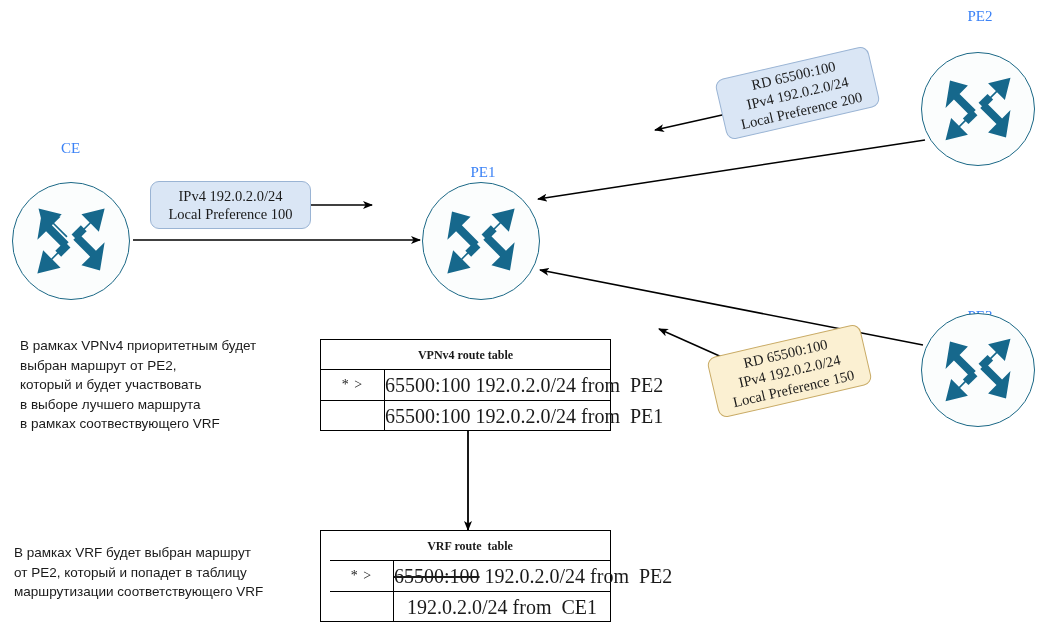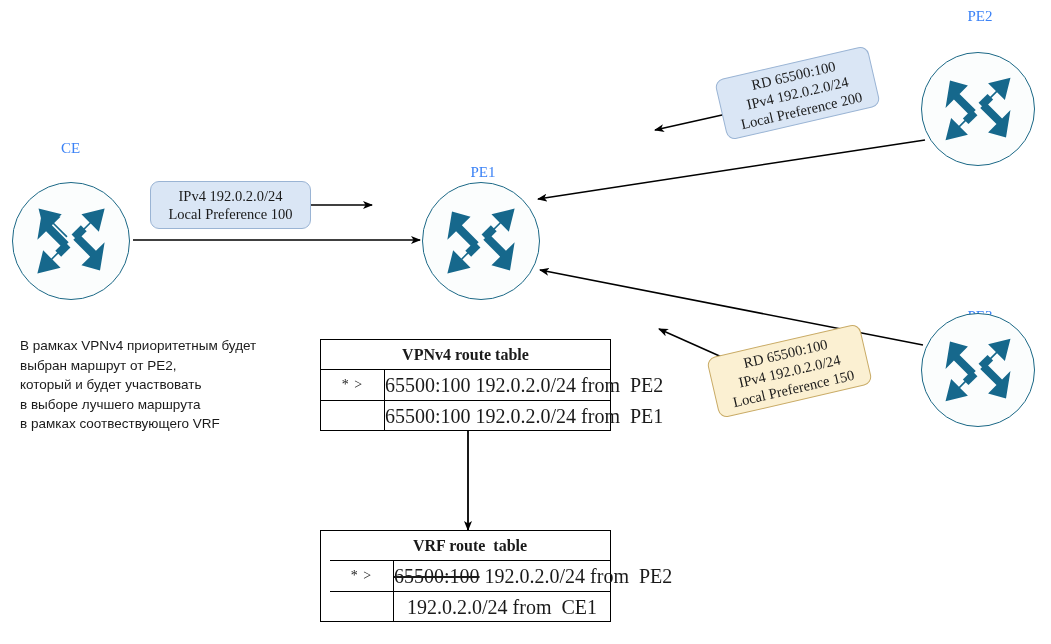--- a/index.html
+++ b/index.html
@@ -77,21 +77,21 @@
     position: absolute;
     border: 1.6px solid #000000;
     background: #ffffff;
     font-family: "Liberation Serif", "DejaVu Serif", serif;
   }
   .rtable .thead {
     height: 30px;
     line-height: 30px;
     text-align: center;
     font-weight: bold;
-    font-size: 16px;
+    font-size: 12px;
     border-bottom: 1.6px solid #000000;
     white-space: pre;
   }
   .rtable .trow {
     display: flex;
     height: 30px;
   }
   .rtable .trow + .trow {
     border-top: 1.6px solid #000000;
   }
@@ -227,20 +227,23 @@
     <div>IPv4 192.0.2.0/24</div>
     <div>Local Preference 150</div>
   </div>
 
   <div class="note" style="left:20px; top:336px; width:300px;">В рамках VPNv4 приоритетным будет
  выбран маршрут от PE2,
  который и будет участвовать
  в выборе лучшего маршрута
  в рамках соотвествующего VRF</div>
 
+  <div class="note" style="left:14px; top:543px; width:300px;">В рамках VRF будет выбран маршрут
+ от PE2, который и попадет в таблицу
+ маршрутизации соответствующего VRF</div>
 
   <div class="rtable" style="left:320px; top:339px; width:291px;">
     <div class="thead">VPNv4 route table</div>
     <div class="trow">
       <div class="flag">* &gt;</div>
       <div class="rtext"><span>65500:100</span> <span>192.0.2.0/24 from  PE2</span></div>
     </div>
     <div class="trow">
       <div class="flag"></div>
       <div class="rtext"><span>65500:100</span> <span>192.0.2.0/24 from  PE1</span></div>

